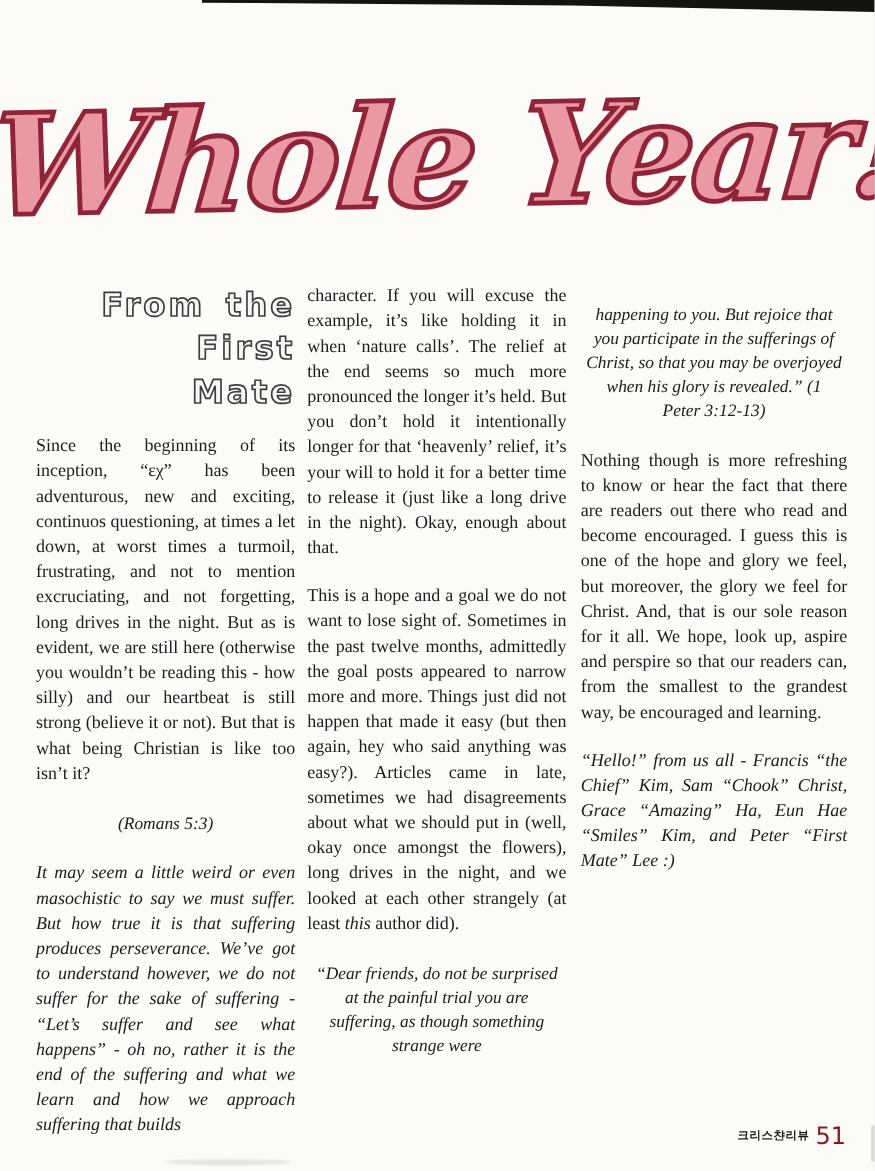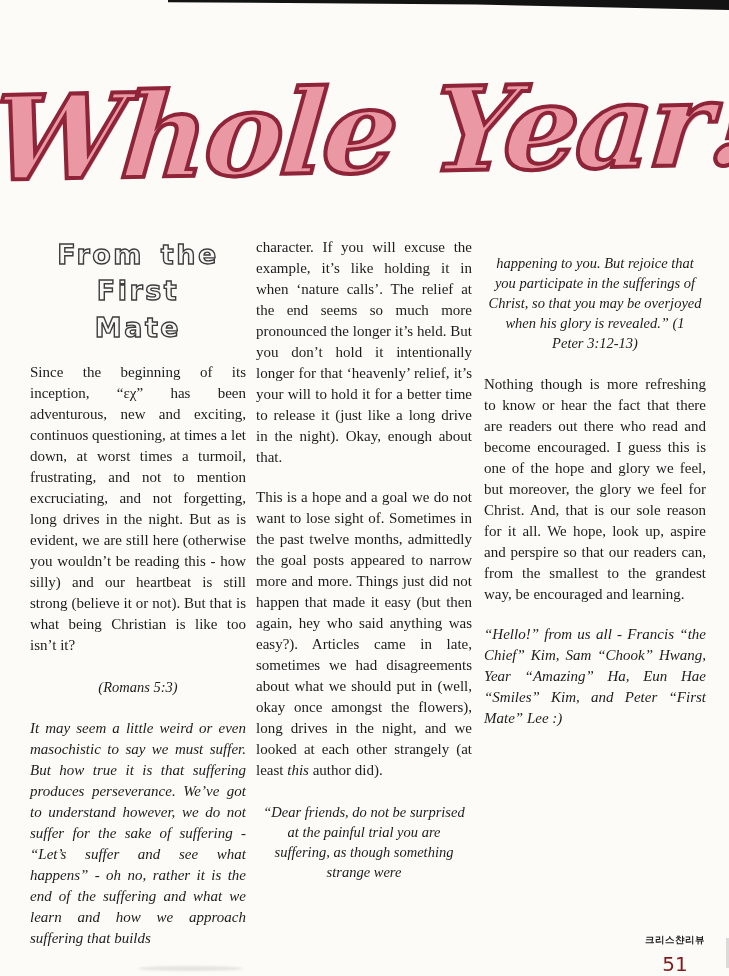--- a/index.html
+++ b/index.html
@@ -72,21 +72,21 @@
   .col-3 { left: 484px; width: 222px; }
   .article-heading {
     font-family: "DejaVu Sans", sans-serif;
     font-weight: bold;
     font-size: 27px;
     line-height: 1.35;
     letter-spacing: 2.5px;
     word-spacing: 5px;
     color: #f8f7f4;
     -webkit-text-stroke: 1.4px #3d3d3d;
-    text-align: center;
+    text-align: right;
     margin-bottom: 16px;
   }
   .para { margin-bottom: 19px; }
   .para:last-child { margin-bottom: 12px; font-style: italic; }
   .bold-inline { font-weight: normal; }
   .italic-inline { font-style: italic; }
   .quote {
     font-style: italic;
     text-align: center;
     font-size: 14.5px;
@@ -94,21 +94,20 @@
     margin: 21px 4px 21px 4px;
   }
   .quote-line { display: block; }
   
   .footer {
     position: absolute;
     right: 24px; top: 934px;
     display: flex;
     align-items: center;
     gap: 5px;
-    flex-direction: column;
   }
   .footer-magazine {
     font-family: "DejaVu Sans", sans-serif;
     font-weight: bold;
     font-size: 9.5px;
     color: #191919;
     letter-spacing: 0.5px;
   }
   .footer-pagenum {
     font-family: "DejaVu Sans", sans-serif;
@@ -142,21 +141,21 @@
 
   <div class="col col-2">
     <p class="para">character.  If you will excuse the example, it’s like holding it in when ‘nature calls’.  The relief at the end seems so much more pronounced the longer it’s held.  But you don’t hold it intentionally longer for that ‘heavenly’ relief, it’s your will to hold it for a better time to release it (just like a long drive in the night).  Okay, enough about that.</p>
     <p class="para"><span>This is a hope and a goal we do not want to lose sight of.  Sometimes in the past twelve months, admittedly the goal posts appeared to narrow more and more.  Things just did not happen that made it easy (but then again, hey who said anything was easy?).   Articles came in late, sometimes we had disagreements about what we should put in (well, okay once amongst the flowers), long drives in the night, and we looked at each other strangely (at least </span><span class="italic-inline">this</span><span> author did).</span></p>
     <div class="quote">“Dear friends, do not be surprised at the painful trial you are suffering, as though something strange were</div>
   </div>
 
   <div class="col col-3">
     <div class="quote" style="margin-top:16px;">happening to you.  But rejoice that you participate in the sufferings of Christ, so that you may be overjoyed when his glory is revealed.” (1 Peter 3:12-13)</div>
     <p class="para">Nothing though is more refreshing to know or hear the fact that there are readers out there who read and become encouraged.  I guess this is one of the hope and glory we feel, but moreover, the glory we feel for Christ.  And, that is our sole reason for it all.  We hope, look up, aspire and perspire so that our readers can, from the smallest to the grandest way, be encouraged and learning.</p>
-    <p class="para">“Hello!” from us all - Francis “the Chief” Kim, Sam “Chook” Hwang, Year “Amazing” Ha, Eun Hae “Smiles” Kim, and Peter “First Mate” Lee :)</p>
+    <p class="para">“Hello!” from us all - Francis “the Chief” Kim, Sam “Chook” Christ, Grace “Amazing” Ha, Eun Hae “Smiles” Kim, and Peter “First Mate” Lee :)</p>
   </div>
 
   <div class="footer">
     <span class="footer-magazine">크리스챤리뷰</span>
     <span class="footer-pagenum">51</span>
   </div>
 
   <div class="scan-smudge-bottom"></div>
   <div class="scan-edge-right"></div>
 

